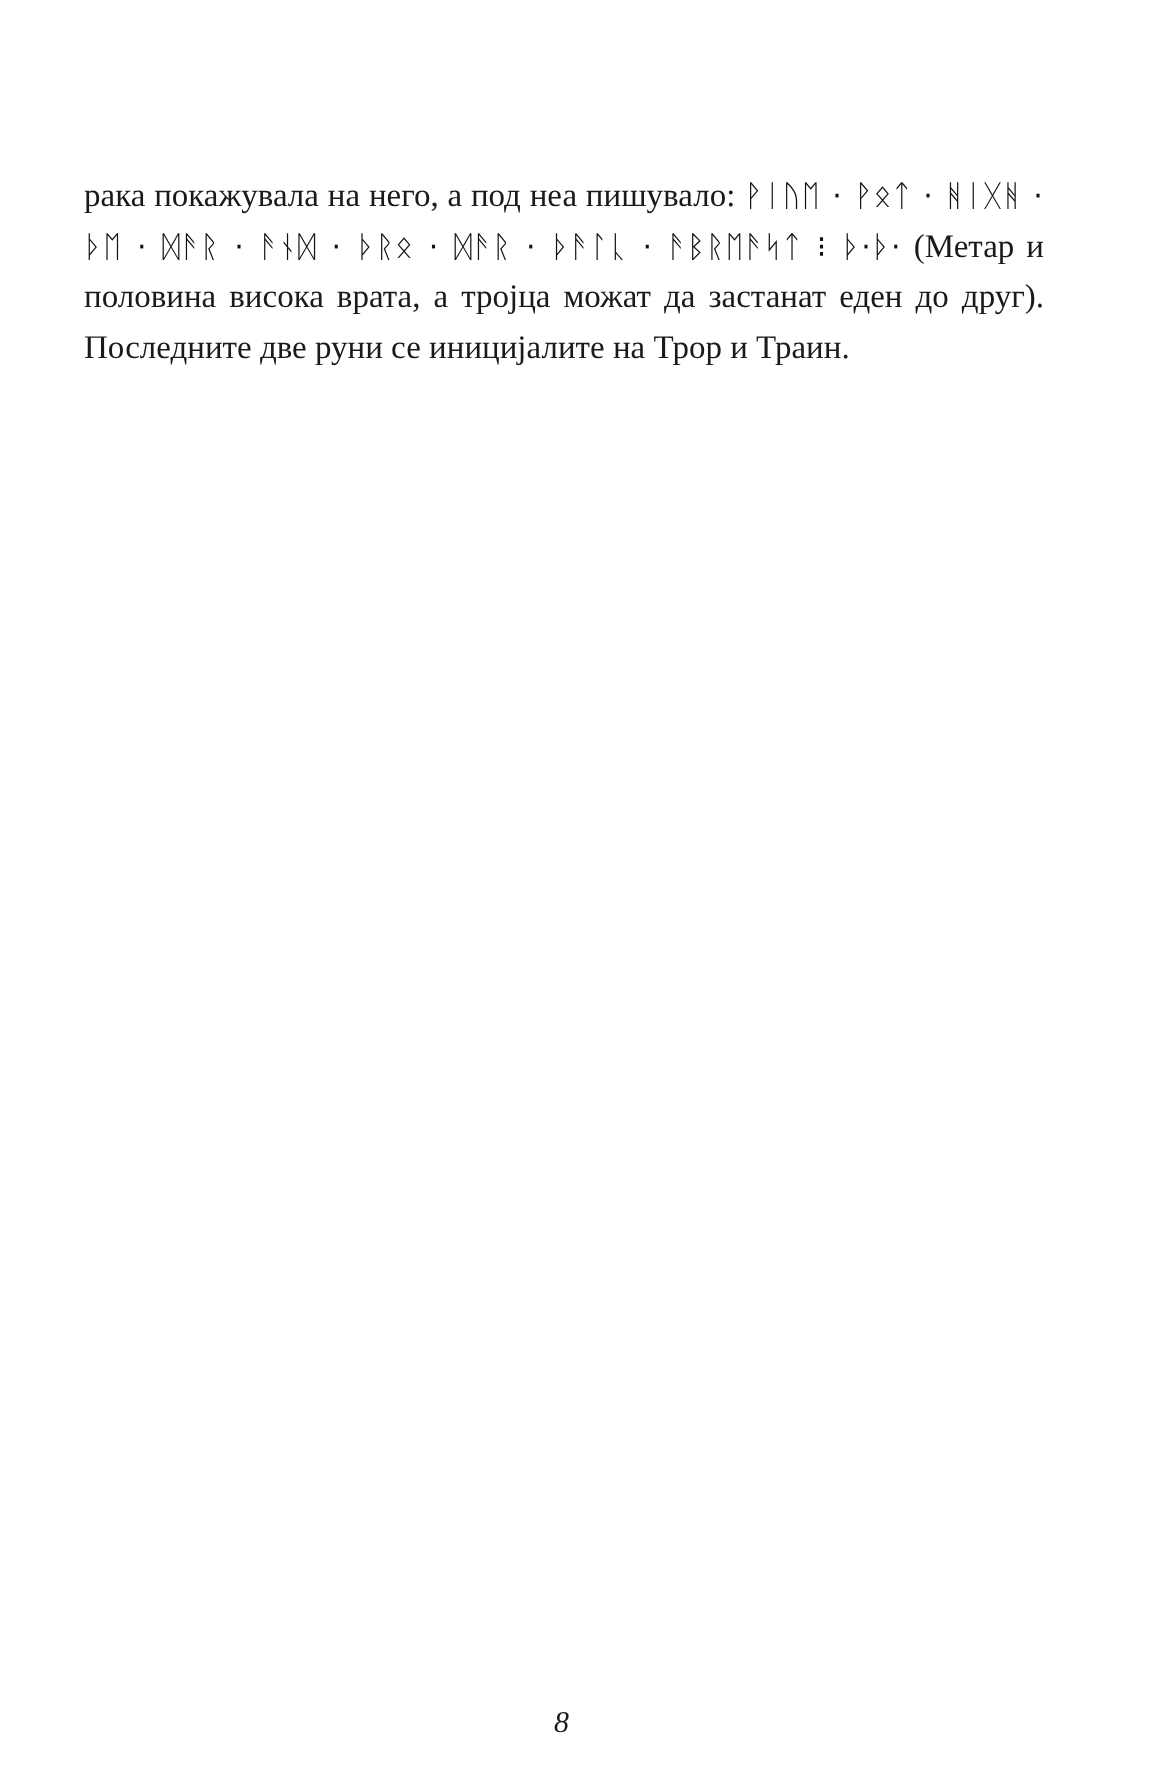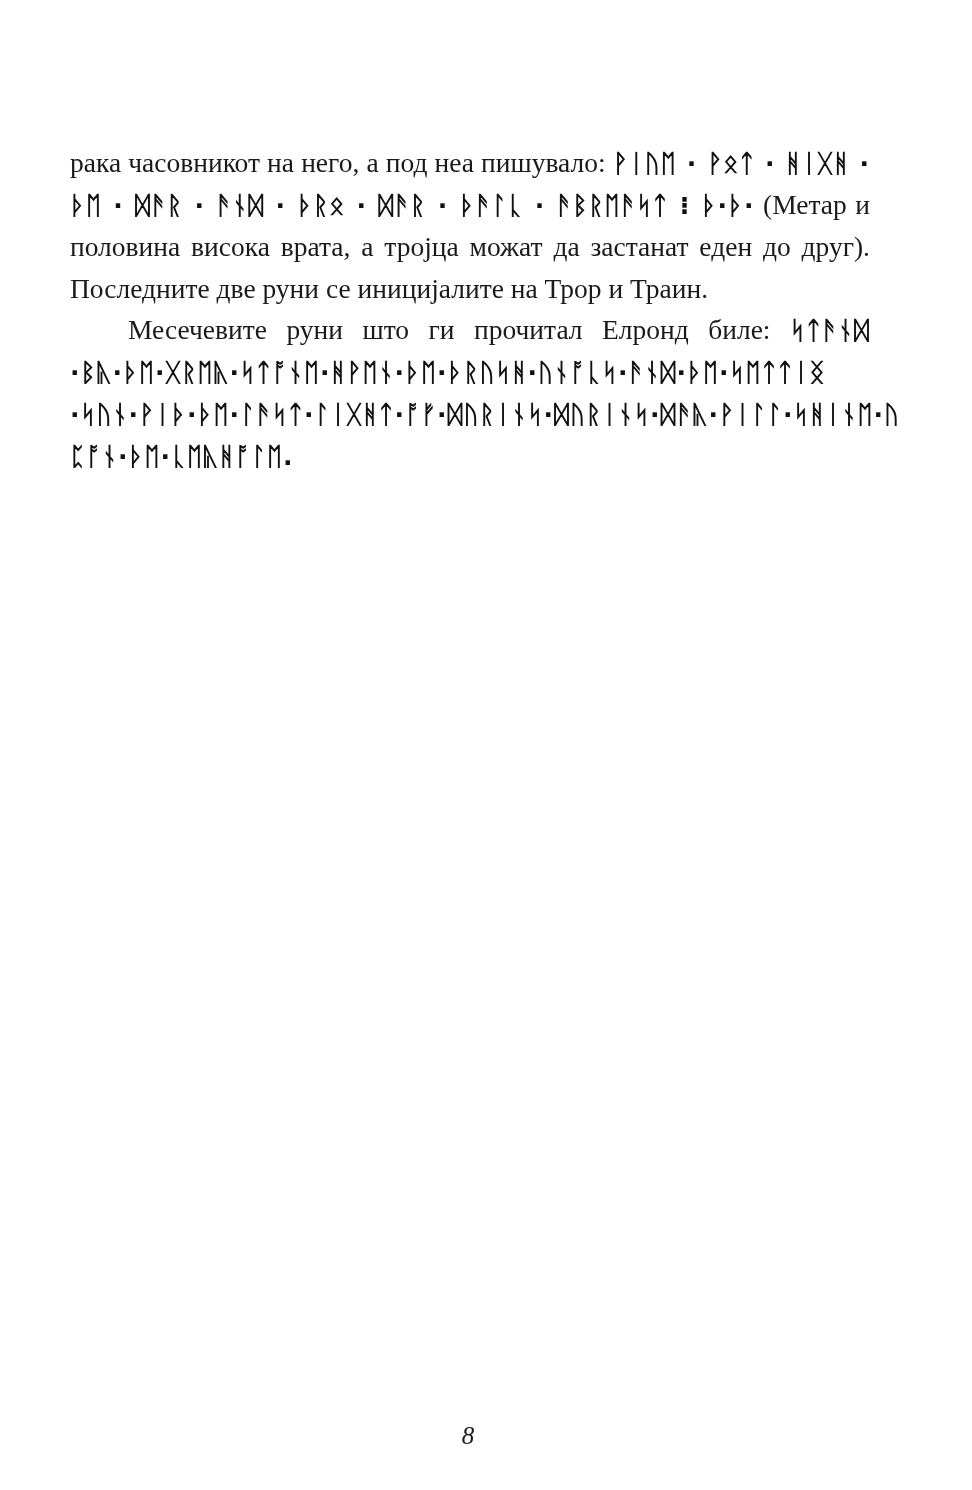--- a/index.html
+++ b/index.html
@@ -6,30 +6,29 @@
   body { width: 972px; height: 1490px; position: relative; overflow: hidden; }
   .page {
     position: absolute; left: 70px; top: 142px; width: 800px;
     font-family: "Liberation Serif", "DejaVu Serif", serif;
     font-size: 27.5px; line-height: 41.2px; color: #1a1a1a;
   }
   .para { margin: 0; text-align: justify; text-align-last: left; }
   .para.indent { text-indent: 58px; }
   .para + .para { margin-top: 0; }
   .rune {
-    font-family: "DejaVu Sans", sans-serif; font-weight: bold;
+    font-family: "DejaVu Sans", sans-serif; font-weight: normal;
     font-size: 25px; letter-spacing: 1px; color: #111111;
   }
   .page-number {
     position: absolute; top: 1422px; left: 0; width: 936px; text-align: center;
     font-family: "Liberation Serif", "DejaVu Serif", serif;
     font-style: italic; font-size: 25px; color: #1a1a1a;
   }
 </style>
 </head>
 <body>
 
 <div class="page">
-  <p class="para"><span>рака часовникот на него, а под неа пишувало: </span><span class="rune">ᚹᛁᚢᛖ · ᚹᛟᛏ · ᚻᛁᚷᚻ · ᚦᛖ · ᛞᚫᚱ · ᚫᚾᛞ · ᚦᚱᛟ · ᛞᚫᚱ · ᚦᚫᛚᚳ · ᚫᛒᚱᛖᚫᛋᛏ ⁝ ᚦ·ᚦ·</span><span> (Метар и половина висока врата, а тројца можат да застанат еден до друг). Последните две руни се иницијалите на Трор и Траин.</span></p>
-  <p class="para indent"><span>Месечевите руни што ги прочитал Елронд биле: </span><span class="rune">ᛋᛏᚫᚾᛞ ·ᛒᚣ·ᚦᛖ·ᚷᚱᛖᚣ·ᛋᛏᚩᚾᛖ·ᚻᚹᛖᚾ·ᚦᛖ·ᚦᚱᚢᛋᚻ·ᚢᚾᚩᚳᛋ·ᚫᚾᛞ·ᚦᛖ·ᛋᛖᛏᛏᛁᛝ ·ᛋᚢᚾ·ᚹᛁᚦ·ᚦᛖ·ᛚᚫᛋᛏ·ᛚᛁᚷᚻᛏ·ᚩᚠ·ᛞᚢᚱᛁᚾᛋ·ᛞᚢᚱᛁᚾᛋ·ᛞᚫᚣ·ᚹᛁᛚᛚ·ᛋᚻᛁᚾᛖ·ᚢ ᛈᚩᚾ·ᚦᛖ·ᚳᛖᚣᚻᚩᛚᛖ.</span></p>
+  <p class="para"><span>рака покажувала на него, а под неа пишувало: </span><span class="rune">ᚹᛁᚢᛖ · ᚹᛟᛏ · ᚻᛁᚷᚻ · ᚦᛖ · ᛞᚫᚱ · ᚫᚾᛞ · ᚦᚱᛟ · ᛞᚫᚱ · ᚦᚫᛚᚳ · ᚫᛒᚱᛖᚫᛋᛏ ⁝ ᚦ·ᚦ·</span><span> (Метар и половина висока врата, а тројца можат да застанат еден до друг). Последните две руни се иницијалите на Трор и Траин.</span></p>
 </div>
 
 <div class="page-number">8</div>
 
 </body></html>

